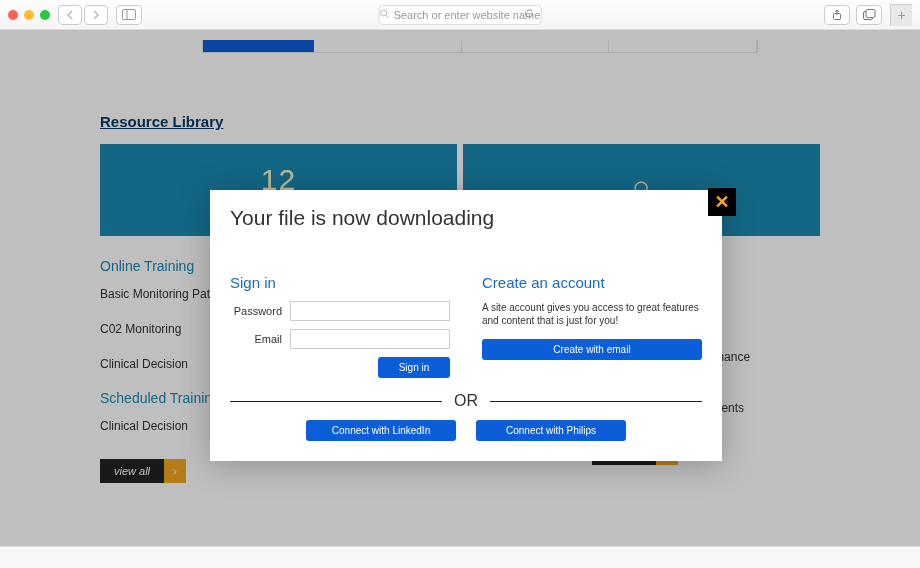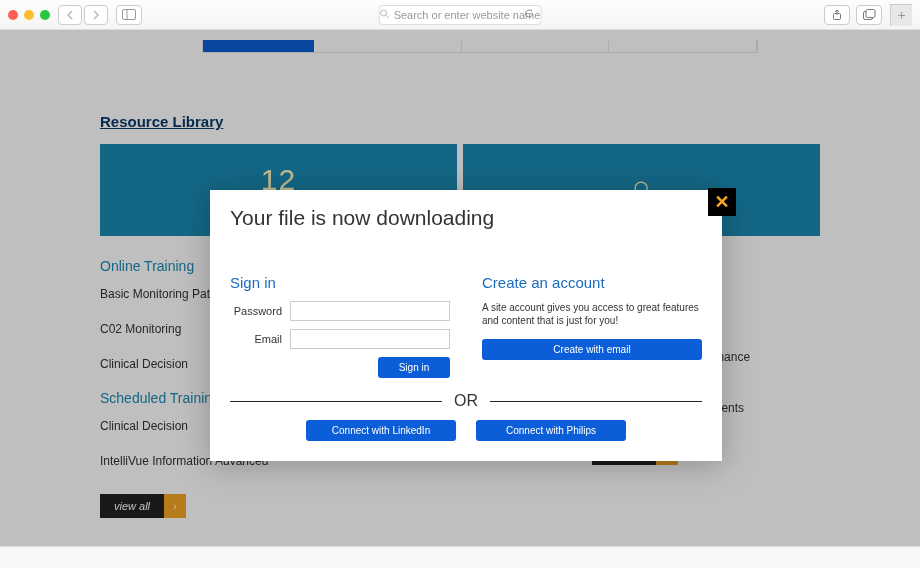--- a/index.html
+++ b/index.html
@@ -450,22 +450,20 @@
     </div>
     <div class="three-col">
       <div class="col">
         <div class="col-heading">Online Training</div>
         <div class="col-item">Basic Monitoring
 Patient Monitoring</div>
         <div class="col-item">C02 Monitoring</div>
         <div class="col-item">Clinical Decision</div>
         <div class="col-heading">Scheduled Training</div>
         <div class="col-item">Clinical Decision</div>
-        <div class="col-item">IntelliVue Information
-Advanced</div>
         <div class="view-all">
           <span class="view-all-text">view all</span>
           <span class="view-all-arrow">›</span>
         </div>
       </div>
       <div class="col"></div>
       <div class="col">
         <div class="col-heading" style="visibility:hidden">x</div>
         <div class="col-heading" style="visibility:hidden">x</div>
         <div class="col-item">se Support</div>

